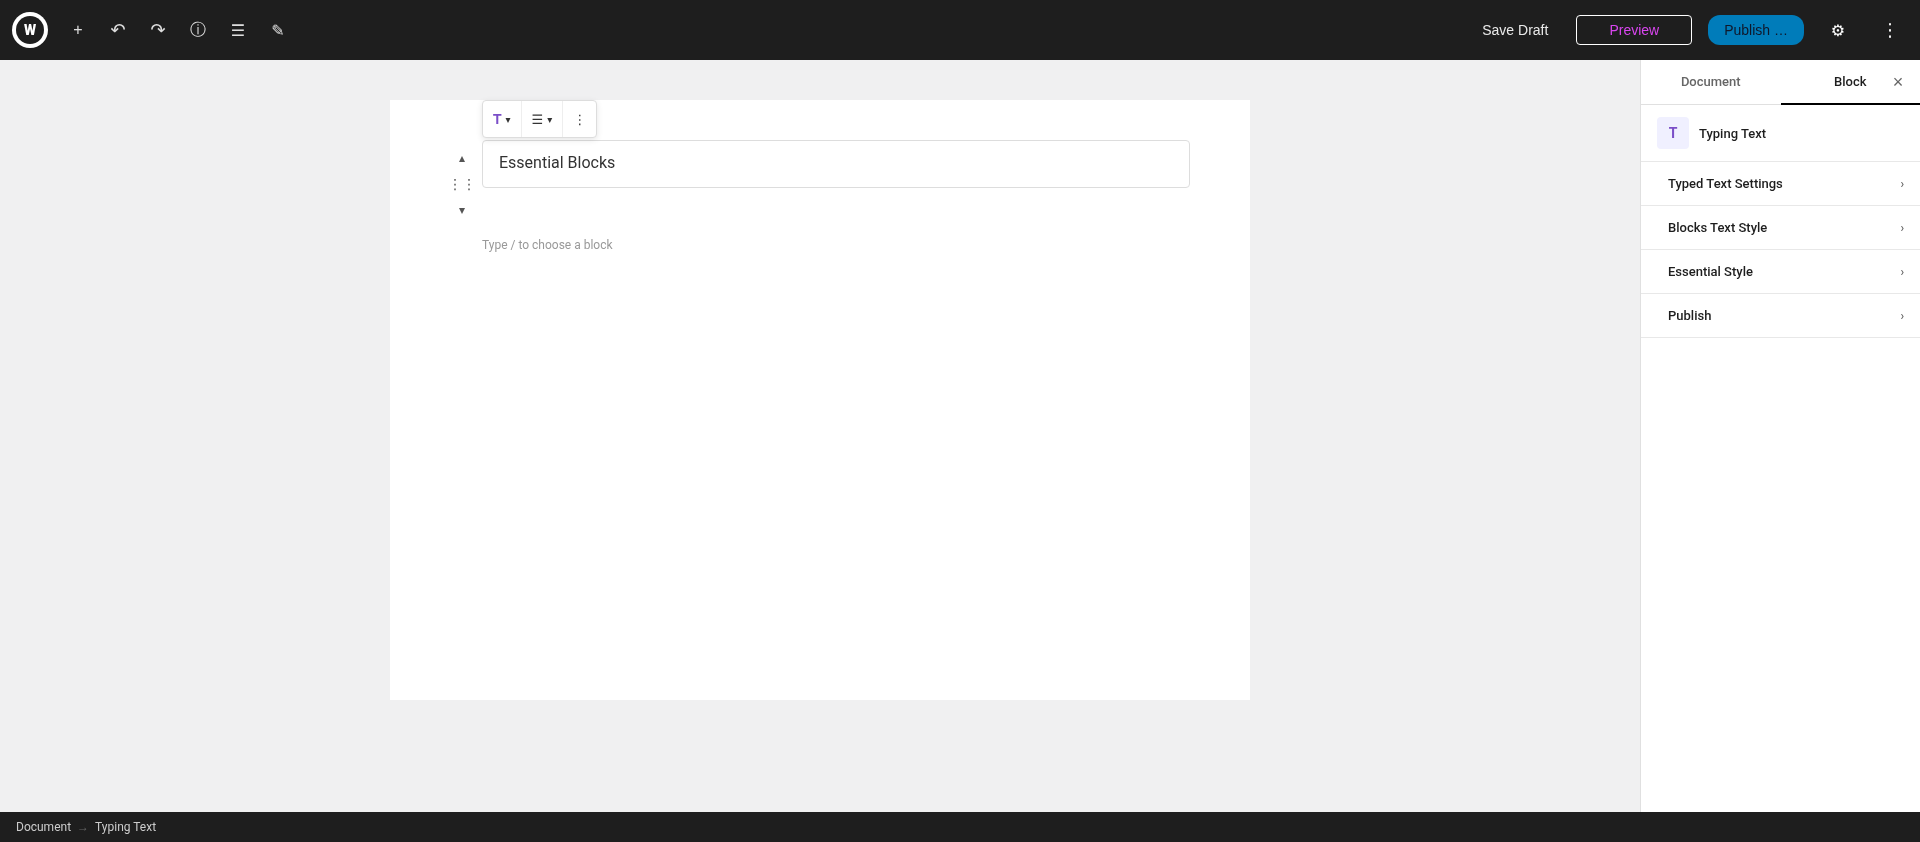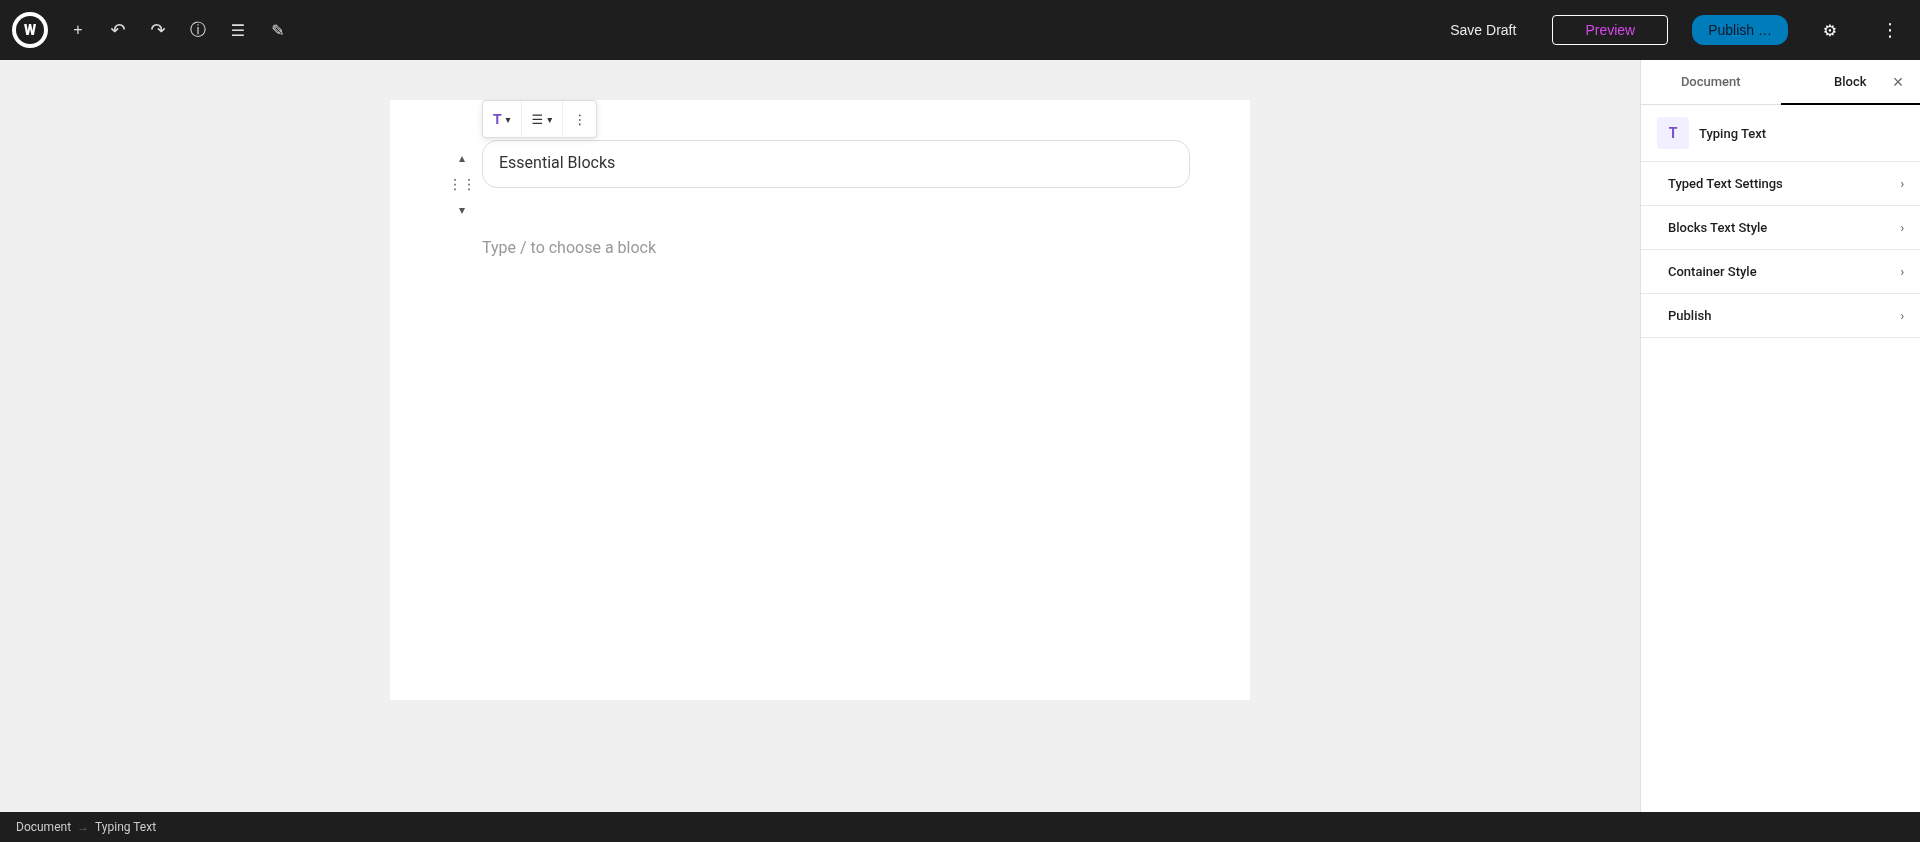--- a/index.html
+++ b/index.html
@@ -39,21 +39,21 @@
       border: none;
       border-radius: 4px;
       color: #fff;
       cursor: pointer;
       display: flex; align-items: center; justify-content: center;
       font-size: 16px;
       opacity: 0.85;
     }
     .toolbar-spacer { flex: 1; }
     .top-bar-right {
-      display: flex; align-items: center; gap: 24px;
+      display: flex; align-items: center; gap: 16px;
     }
     .save-draft-btn {
       background: transparent;
       border: none;
       color: #fff;
       cursor: pointer;
       font-size: 14px;
       padding: 6px 12px;
       border-radius: 4px;
       opacity: 0.9;
@@ -178,32 +178,32 @@
       border: none;
       border-right: 1px solid #eee;
       cursor: pointer;
       display: flex; align-items: center; gap: 4px;
       color: #333;
       font-size: 13px;
     }
     .block-toolbar-btn:last-child { border-right: none; }
     .block-content {
       border: 1px solid #ddd;
-      border-radius: 15px;
+      border-radius: 4px;
       padding: 12px 16px;
       font-size: 16px;
       color: #333;
       min-height: 48px;
       background: #fff;
     }
 
     
     .prefix-area {
       color: #999;
-      font-size: 16px;
+      font-size: 12px;
       margin-bottom: 8px;
     }
 
     
     .breadcrumb-bar {
       height: 30px;
       background: #1e1e1e;
       display: flex;
       align-items: center;
       padding: 0 16px;
@@ -423,21 +423,21 @@
 
     <div class="accordion-section">
       <div class="accordion-header">
         <span>Blocks Text Style</span>
         <span class="accordion-chevron">›</span>
       </div>
     </div>
 
     <div class="accordion-section">
       <div class="accordion-header">
-        <span>Container Style</span>
+        <span>Essential Style</span>
         <span class="accordion-chevron">›</span>
       </div>
     </div>
 
     <div class="accordion-section">
       <div class="accordion-header">
         <span>Publish</span>
         <span class="accordion-chevron">›</span>
       </div>
     </div>

